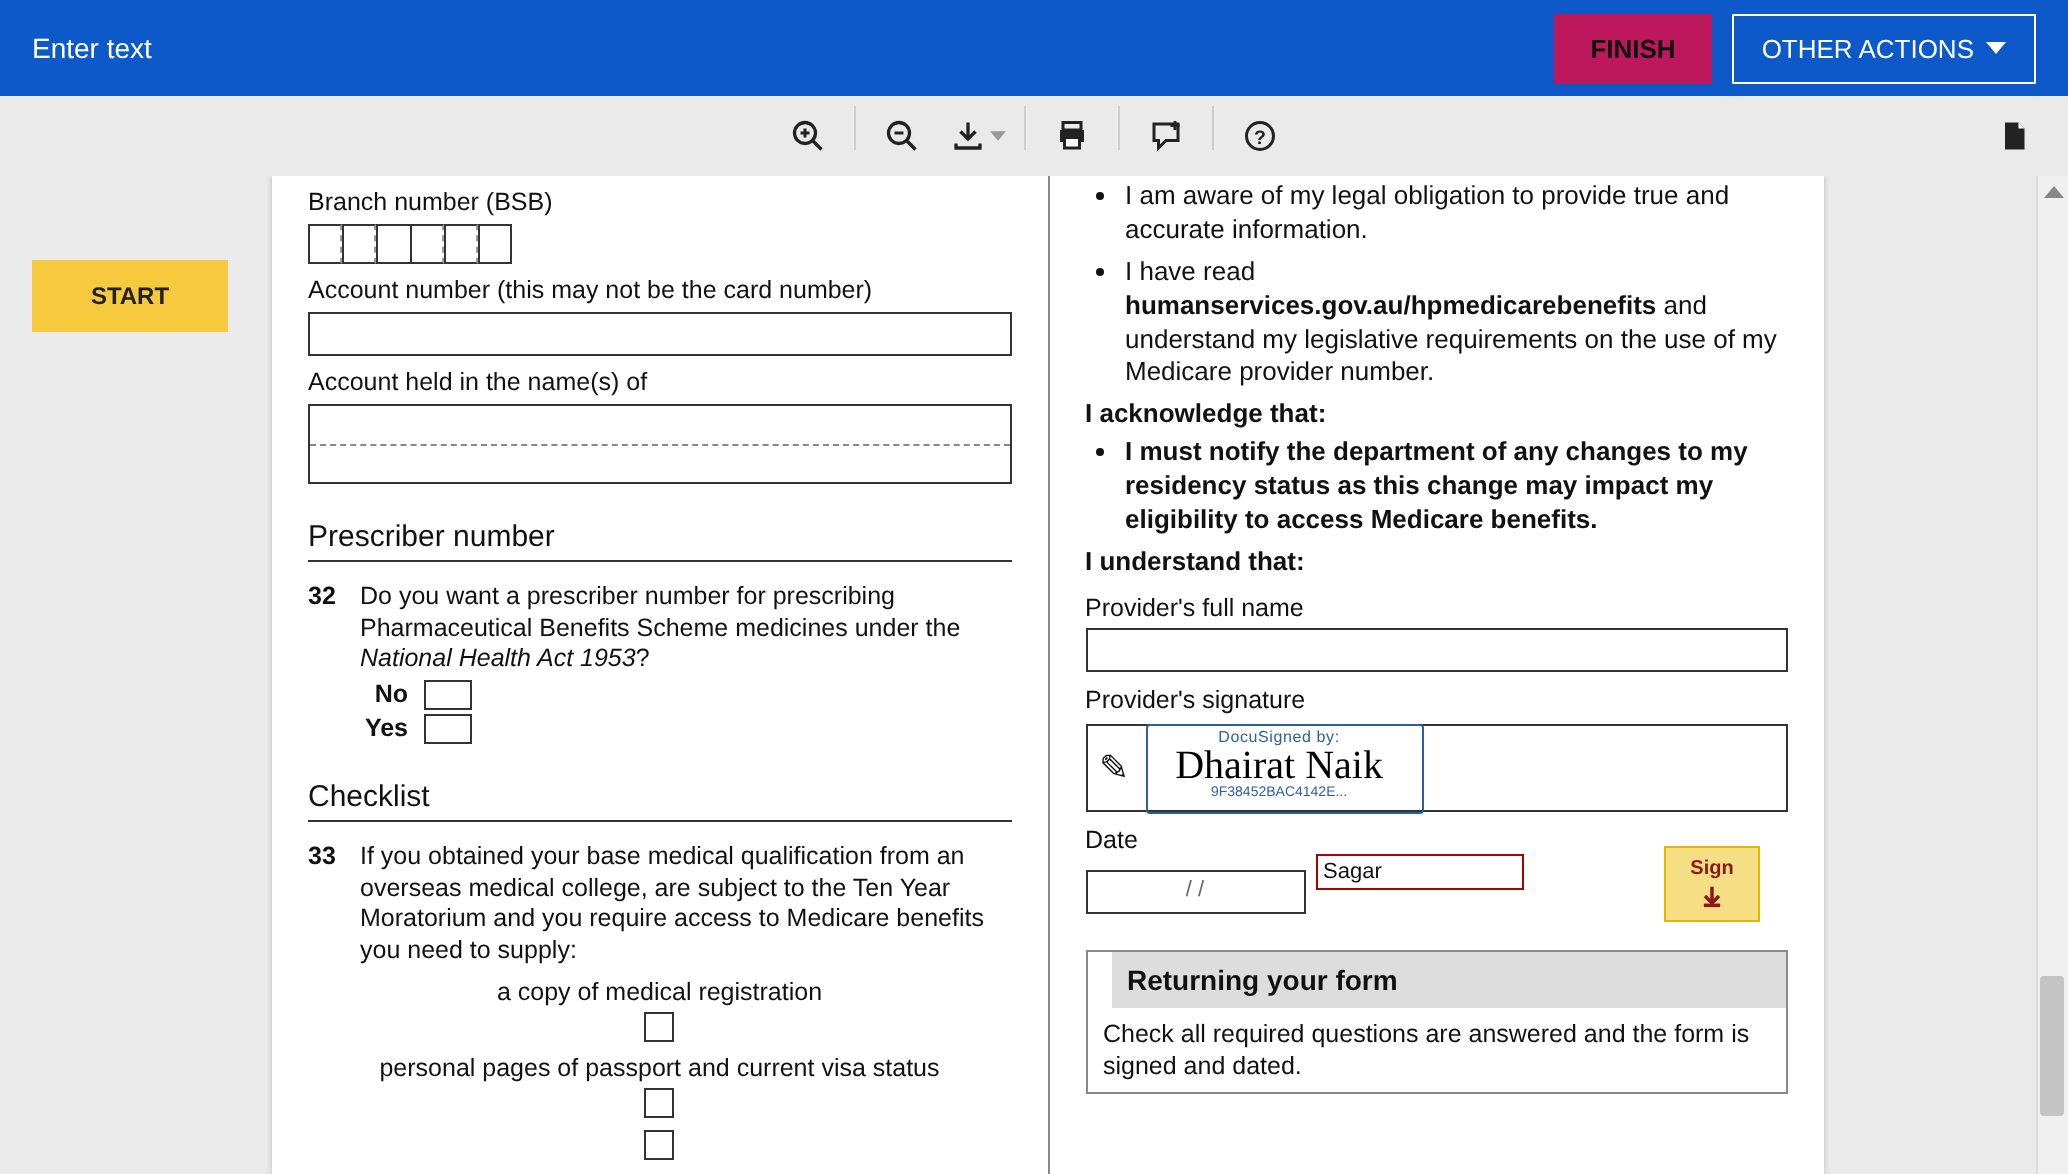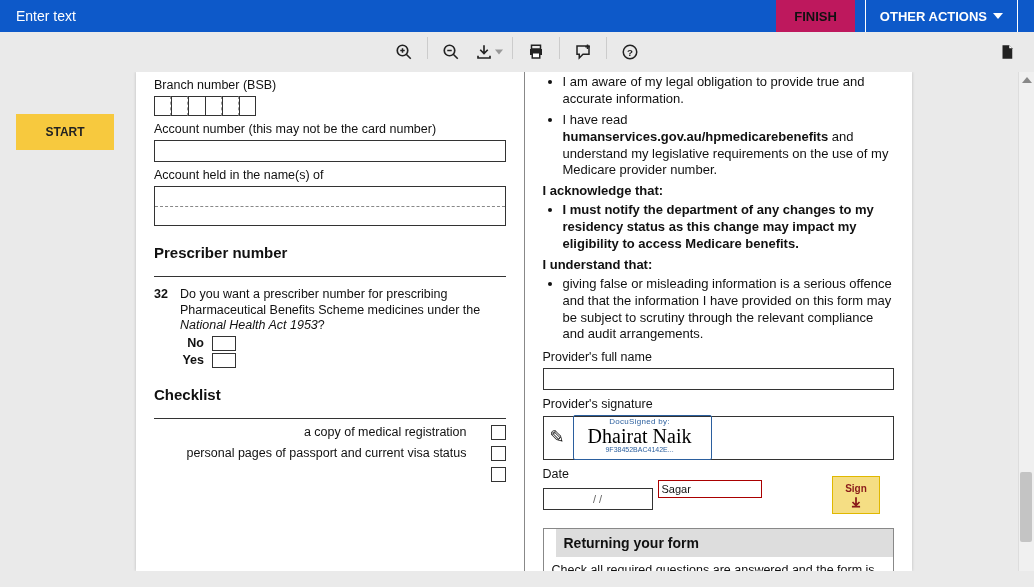--- a/index.html
+++ b/index.html
@@ -1,22 +1,22 @@
 <!DOCTYPE html>
 <html><head>
 <meta charset="utf-8">
 <style>
   * { box-sizing: border-box; margin: 0; padding: 0; }
   body { font-family: Arial, Helvetica, sans-serif; width: 1034px; height: 587px; overflow: hidden; background: #eaeaea; position: relative; }
   
-  .header { background: #0d59c9; height: 32px; display: flex; align-items: center; padding: 14px 16px; }
+  .header { background: #0d59c9; height: 48px; display: flex; align-items: center; padding: 14px 16px; }
   .header-text { color: #fff; font-size: 14px; flex: 0 0 auto; }
   .header-spacer { flex: 1; }
   .btn-finish { background: #be185d; color: #111; font-weight: bold; font-size: 13px; padding: 10px 18px; border: none; cursor: pointer; margin-right: 10px; }
-  .btn-other { background: transparent; color: #fff; font-weight: bold; font-size: 13px; padding: 9px 14px; border: 1px solid #fff; cursor: pointer; display: flex; align-items: center; gap: 6px; }
+  .btn-other { background: transparent; color: #fff; font-weight: normal; font-size: 13px; padding: 9px 14px; border: 1px solid #fff; cursor: pointer; display: flex; align-items: center; gap: 6px; }
   .btn-other svg { width: 10px; height: 10px; }
   
   .toolbar { background: #eaeaea; height: 40px; display: flex; align-items: center; justify-content: center; position: relative; }
   .tool-group { display: flex; gap: 0; }
   .tool-btn { width: 38px; height: 30px; border: none; background: transparent; cursor: pointer; display: flex; align-items: center; justify-content: center; position: relative; }
   .tool-sep { width: 1px; background: #ccc; height: 22px; margin: 0 4px; }
   .tool-right { position: absolute; right: 8px; }
   
   .canvas { position: relative; height: 499px; background: #eaeaea; overflow: hidden;}
   .start-btn { position: absolute; left: 16px; top: 42px; background: #f7c93e; width: 98px; height: 36px; border: none; font-weight: bold; font-size: 12px; cursor: pointer; color:#222; }
@@ -29,30 +29,30 @@
   .page-left { border-right: 1px solid #888;}
   
   .label { display:block; margin-top: 6px; font-size: 12.5px; }
   .input-line { border: 1px solid #333; height: 22px; width: 100%; background:#fff;}
   .input-tall { border: 1px solid #333; height: 40px; width: 100%; background:#fff; margin-top:4px;}
   .bsb-row { display:flex; margin-top:4px;}
   .bsb-cell { border:1px solid #333; border-right:none; width:17px; height:20px;}
   .bsb-cell.dash { border-right:1px dashed #999;}
   .bsb-cell:last-child { border-right:1px solid #333;}
   
-  .section-h { font-weight:bold; font-size:15px; margin-top:18px; border-bottom:1px solid #333; padding-bottom:15px;}
+  .section-h { font-weight:normal; font-size:15px; margin-top:18px; border-bottom:1px solid #333; padding-bottom:3px;}
   .qrow { display:flex; margin-top:10px; gap:6px;justify-content:center;}
   .qnum { font-weight:bold; width:20px; flex:0 0 20px;}
   .qtext { flex:1; font-size:12.5px; line-height:1.25;}
   .italic { font-style: italic;}
   .yn-row { display:flex; justify-content:flex-start; gap:8px; margin-top:2px; margin-left:26px;font-weight:bold;}
   .yn-row span { width:24px; text-align:right;}
   .chk { width:15px; height:15px; border:1.5px solid #333; display:inline-block;}
   
-  .check-row { display:flex; justify-content:flex-end; align-items:center; gap:24px; margin-top:6px;}
+  .check-row { display:flex; justify-content:flex-end; align-items:center; gap:2px; margin-top:6px;flex-direction:column;}
   .check-row .txt { text-align:right; font-size:12.5px; line-height:1.2;}
   
   .declare { font-size:13px; color:#111; line-height:1.3;}
   ul.bul { list-style: disc; padding-left: 20px; margin-top:2px;}
   ul.bul li { margin-bottom:4px;}
   .bold { font-weight:bold;}
   .sig-box { border:1px solid #333; height:44px; margin-top:4px; display:flex; align-items:center; padding:2px 6px; gap:8px; position:relative;}
   .sig-pen { font-size:18px; }
   .ds-wrap { border:1.5px solid #2b5f9e; border-radius:2px; padding:2px 20px 6px 14px; position:relative; font-family: 'Brush Script MT', cursive; font-size:20px; line-height:1; color:#000;}
   .ds-tag { font-size:8px; font-family:Arial; color:#2b5f9e; text-align:center; letter-spacing:0.3px;}
@@ -172,20 +172,24 @@
       <div class="yn-row">
           <span>No</span>
           <span class="chk"></span>
         </div>
       <div class="yn-row">
           <span>Yes</span>
           <span class="chk"></span>
         </div>
 
       <div class="section-h">Checklist</div>
+      <div class="qrow">
+        <div class="qnum">33</div>
+        <div class="qtext">If you obtained your base medical qualification from an overseas medical college, are subject to the Ten Year Moratorium and you require access to Medicare benefits you need to supply:</div>
+      </div>
       <div class="check-row">
           <span class="txt">a copy of medical registration</span>
           <span class="chk"></span>
         </div>
       <div class="check-row">
           <span class="txt">personal pages of passport and current visa status</span>
           <span class="chk"></span>
         </div>
       <div class="check-row">
           <span class="chk"></span>
@@ -196,23 +200,20 @@
       <div class="declare">
         <ul class="bul">
           <li>I am aware of my legal obligation to provide true and accurate information.</li>
           <li><span>I have read </span><span class="bold">humanservices.gov.au/hpmedicarebenefits</span><span> and understand my legislative requirements on the use of my Medicare provider number.</span></li>
         </ul>
         <div class="bold" style="margin-top:4px;"><span>I acknowledge that</span>:</div>
         <ul class="bul">
             <li class="bold">I must notify the department of any changes to my residency status as this change may impact my eligibility to access Medicare benefits.</li>
           </ul>
         <div class="bold" style="margin-top:4px;"><span>I understand that</span>:</div>
-        <ul class="bul">
-            <li>giving false or misleading information is a serious offence and that the information I have provided on this form may be subject to scrutiny through the relevant compliance and audit arrangements.</li>
-          </ul>
 
         <span class="label">Provider's full name</span>
         <div class="input-line" style="margin-top:2px;"></div>
 
         <span class="label">Provider's signature</span>
         <div class="sig-box">
           <span class="sig-pen">✎</span>
           <div class="ds-wrap">
             <div class="ds-tag">DocuSigned by:</div>
             <div>Dhairat Naik</div>

